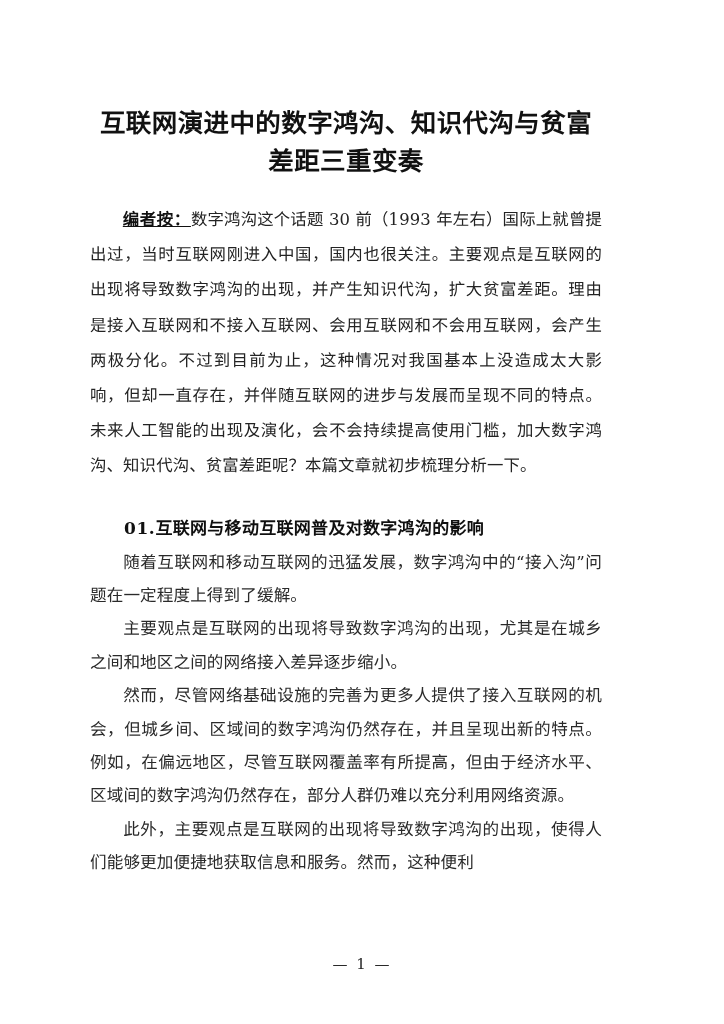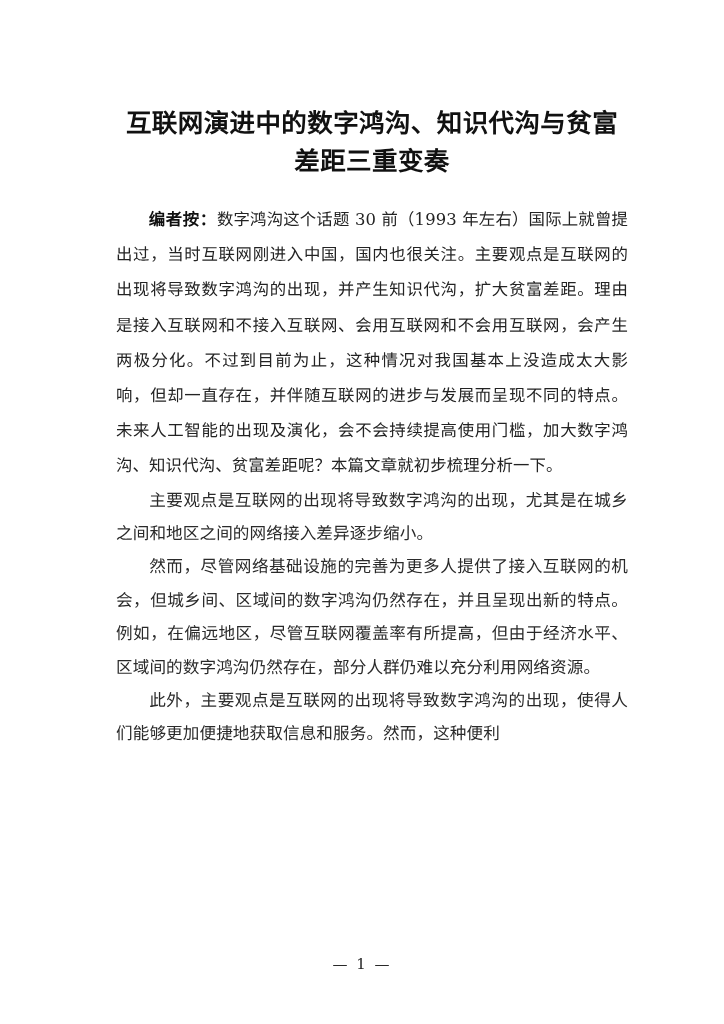--- a/index.html
+++ b/index.html
@@ -18,21 +18,21 @@
     box-sizing: border-box;
     overflow: hidden;
     font-family: "DejaVu Serif", "Liberation Serif", serif;
     color: #1a1a1a;
     -webkit-font-smoothing: antialiased;
   }
 
   
   .content {
     position: absolute;
-    left: 116px;
+    left: 90px;
     top: 0;
     width: 512px;
   }
 
   
   .doc-title {
     margin: 0;
     padding-top: 104px;
     font-family: "DejaVu Serif", "Liberation Serif", serif;
     font-weight: 700;
@@ -55,20 +55,21 @@
     text-justify: inter-ideograph;
     text-indent: 2em;
     letter-spacing: 0.15px;
     color: #232323;
   }
 
   .editor-note .note-lead {
     font-weight: 700;
     letter-spacing: 0.6px;
     color: #111111;
+    text-decoration: underline;
   }
 
   
   .section-heading {
     margin: 0;
     padding-top: 28px;
     padding-bottom: 2px;
     font-family: "DejaVu Serif", "Liberation Serif", serif;
     font-weight: 700;
     font-size: 17px;
@@ -112,21 +113,23 @@
 <body>
 
 <div class="page">
 
   <div class="content">
 
     <h1 class="doc-title">互联网演进中的数字鸿沟、知识代沟与贫富差距三重变奏</h1>
 
     <p class="editor-note"><span class="note-lead">编者按：</span><span>数字鸿沟这个话题 30 前（1993 年左右）国际上就曾提出过，当时互联网刚进入中国，国内也很关注。主要观点是互联网的出现将导致数字鸿沟的出现，并产生知识代沟，扩大贫富差距。理由是接入互联网和不接入互联网、会用互联网和不会用互联网，会产生两极分化。不过到目前为止，这种情况对我国基本上没造成太大影响，但却一直存在，并伴随互联网的进步与发展而呈现不同的特点。未来人工智能的出现及演化，会不会持续提高使用门槛，加大数字鸿沟、知识代沟、贫富差距呢？本篇文章就初步梳理分析一下。</span></p>
 
+    <h2 class="section-heading"><span class="sec-num">01.</span><span>互联网与移动互联网普及对数字鸿沟的影响</span></h2>
 
+    <p class="body-para">随着互联网和移动互联网的迅猛发展，数字鸿沟中的“接入沟”问题在一定程度上得到了缓解。</p>
 
     <p class="body-para">主要观点是互联网的出现将导致数字鸿沟的出现，尤其是在城乡之间和地区之间的网络接入差异逐步缩小。</p>
 
     <p class="body-para">然而，尽管网络基础设施的完善为更多人提供了接入互联网的机会，但城乡间、区域间的数字鸿沟仍然存在，并且呈现出新的特点。例如，在偏远地区，尽管互联网覆盖率有所提高，但由于经济水平、区域间的数字鸿沟仍然存在，部分人群仍难以充分利用网络资源。</p>
 
     <p class="body-para">此外，主要观点是互联网的出现将导致数字鸿沟的出现，使得人们能够更加便捷地获取信息和服务。然而，这种便利</p>
 
   </div>
 
   <div class="page-footer">— 1 —</div>

